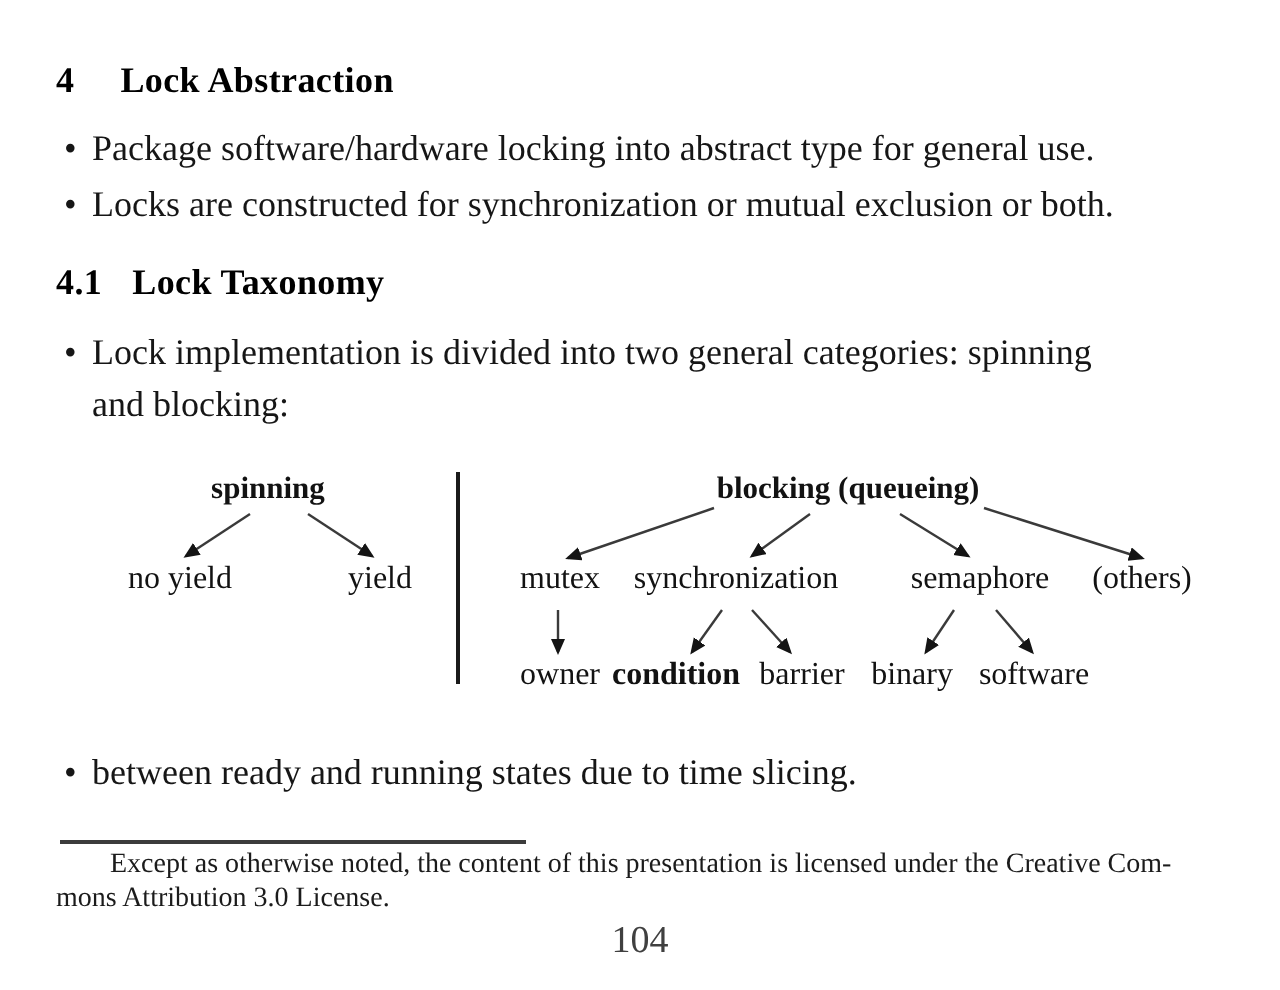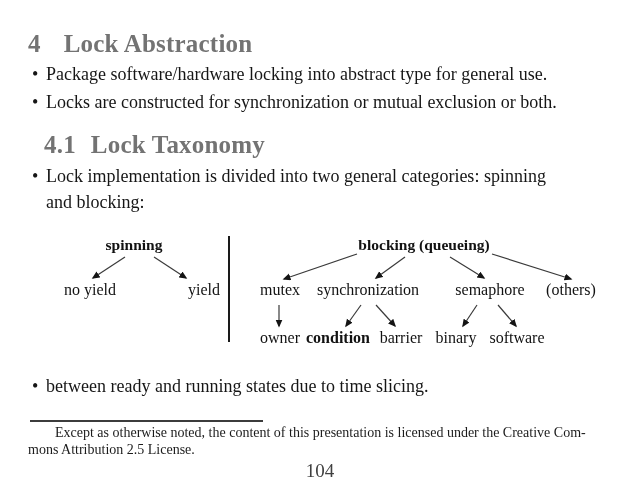--- a/index.html
+++ b/index.html
@@ -3,21 +3,21 @@
 <meta charset="utf-8">
 <style>
   html,body{margin:0;padding:0;}
   body{
     width:640px;height:495px;position:relative;background:#ffffff;
     font-family:"Liberation Serif","DejaVu Serif",serif;
     color:#161616;overflow:hidden;
   }
   .abs{position:absolute;}
   .heading{
-    color:#737373;font-weight:bold;font-size:25px;white-space:nowrap;
+    color:#000000;font-weight:bold;font-size:18px;white-space:nowrap;
     letter-spacing:0.2px;
   }
   .heading .num{display:inline-block;}
   .h-gap1{margin-right:23px;}
   .h-gap2{margin-right:15px;}
   .bullet{
     font-size:18px;line-height:26px;padding-left:14px;width:585px;
   }
   .bullet .marker{
     position:absolute;left:0;top:0;font-size:18px;line-height:26px;
@@ -42,21 +42,21 @@
 
 <div class="abs bullet" style="left:32px;top:61px;">
   <span class="marker">•</span>
   <span class="bline">Package software/hardware locking into abstract type for general use.</span>
 </div>
 <div class="abs bullet" style="left:32px;top:89px;">
   <span class="marker">•</span>
   <span class="bline">Locks are constructed for synchronization or mutual exclusion or both.</span>
 </div>
 
-<div class="abs heading" style="left:28px;top:131px;margin-left:16px;">
+<div class="abs heading" style="left:28px;top:131px;">
   <span class="num h-gap2">4.1</span><span>Lock Taxonomy</span>
 </div>
 
 <div class="abs bullet" style="left:32px;top:163px;">
   <span class="marker">•</span>
   <span class="bline">Lock implementation is divided into two general categories: spinning</span>
   <span class="bline">and blocking:</span>
 </div>
 
 <div class="abs" style="left:0;top:0;width:640px;height:360px;">
@@ -82,36 +82,36 @@
     <line x1="361" y1="305" x2="346" y2="326" stroke="#3a3a3a" stroke-width="1.2" marker-end="url(#ah)"></line>
     <line x1="376" y1="305" x2="395" y2="326" stroke="#3a3a3a" stroke-width="1.2" marker-end="url(#ah)"></line>
     <line x1="477" y1="305" x2="463" y2="326" stroke="#3a3a3a" stroke-width="1.2" marker-end="url(#ah)"></line>
     <line x1="498" y1="305" x2="516" y2="326" stroke="#3a3a3a" stroke-width="1.2" marker-end="url(#ah)"></line>
   </svg>
 
   <span class="node root" style="left:134px;top:236px;">spinning</span>
   <span class="node root" style="left:424px;top:236px;">blocking (queueing)</span>
 
   <span class="node" style="left:90px;top:281px;">no yield</span>
-  <span class="node" style="left:204px;top:281px;">yield</span>
+  <span class="node" style="left:190px;top:281px;">yield</span>
   <span class="node" style="left:280px;top:281px;">mutex</span>
   <span class="node" style="left:368px;top:281px;">synchronization</span>
   <span class="node" style="left:490px;top:281px;">semaphore</span>
   <span class="node" style="left:571px;top:281px;">(others)</span>
 
   <span class="node" style="left:280px;top:329px;">owner</span>
   <span class="node" style="left:338px;top:329px;font-weight:bold;">condition</span>
   <span class="node" style="left:401px;top:329px;">barrier</span>
   <span class="node" style="left:456px;top:329px;">binary</span>
   <span class="node" style="left:517px;top:329px;">software</span>
 </div>
 
 <div class="abs bullet" style="left:32px;top:373px;">
   <span class="marker">•</span>
   <span class="bline">between ready and running states due to time slicing.</span>
 </div>
 
 <div class="abs fnrule" style="left:30px;top:420px;width:233px;"></div>
 
 <div class="abs footnote" style="left:55px;top:424px;">Except as otherwise noted, the content of this presentation is licensed under the Creative Com-</div>
-<div class="abs footnote" style="left:28px;top:441px;">mons Attribution 2.5 License.</div>
+<div class="abs footnote" style="left:28px;top:441px;">mons Attribution 3.0 License.</div>
 
 <div class="abs pageno" style="left:0;top:460px;">104</div>
 
 </body></html>

